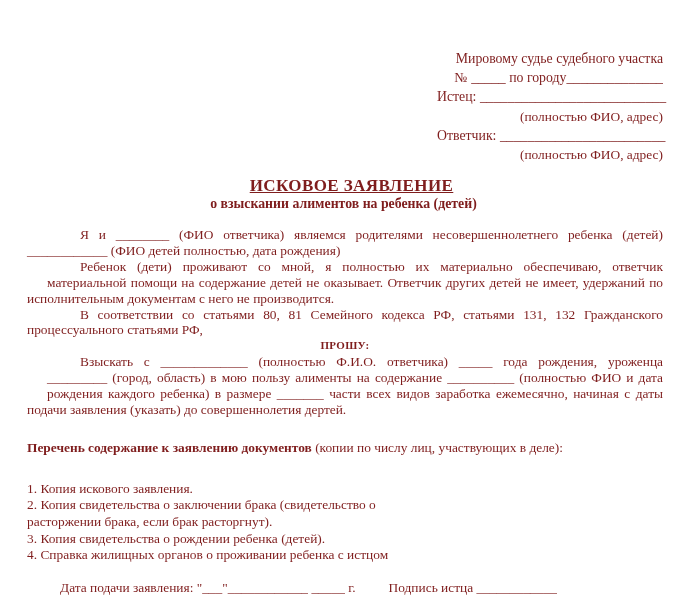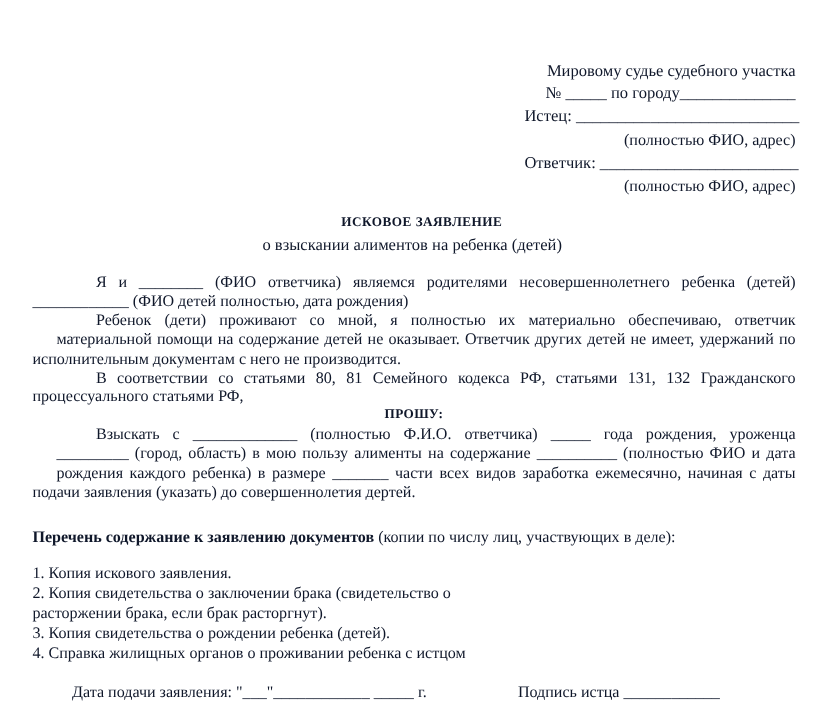--- a/index.html
+++ b/index.html
@@ -6,21 +6,21 @@
     margin: 0;
     padding: 0;
     background: #ffffff;
   }
   .page {
     position: relative;
     width: 687px;
     height: 600px;
     background: #ffffff;
     font-family: "Liberation Serif", "DejaVu Serif", serif;
-    color: #0f172a;
+    color: #7f1d1d;
     overflow: hidden;
   }
   
   .header-block {
     position: absolute;
     top: 49px;
     left: 437px;
     width: 226px;
     text-align: right;
     font-size: 13.8px;
@@ -33,28 +33,29 @@
   
   .title-block {
     position: absolute;
     top: 177px;
     left: 0;
     width: 100%;
     text-align: center;
     line-height: 17.5px;
   }
   .title-main {
-    font-size: 11px;
+    font-size: 17px;
     font-weight: bold;
+    text-decoration: underline;
     letter-spacing: 0.4px;
     padding-left: 16px;
   }
   .title-sub {
     font-size: 13.8px;
-    font-weight: normal;
+    font-weight: bold;
   }
   
   .body-block {
     position: absolute;
     top: 227px;
     left: 27px;
     width: 636px;
     font-size: 13.4px;
     line-height: 15.9px;
   }
@@ -65,30 +66,30 @@
     text-align: center;
     font-weight: bold;
     font-size: 11px;
     letter-spacing: 0.3px;
   }
   .attachments-heading {
     margin-top: 22px;
   }
   .attachments-heading .bold { font-weight: bold; }
   .attachments-list {
-    margin-top: 14px;
+    margin-top: 25px;
     line-height: 16.6px;
   }
   .footer-row {
     display: flex;
     margin-top: 16px;
     white-space: nowrap;
   }
   .footer-date { margin-left: 33px; }
-  .footer-sign { margin-left: 76px; }
+  .footer-sign { margin-left: 33px; }
 </style>
 </head>
 <body>
 
 <div class="page">
 
   <div class="header-block">
     <div class="line">Мировому судье судебного участка</div>
     <div class="line">№ _____ по городу______________</div>
     <div class="line">Истец: ___________________________</div>

